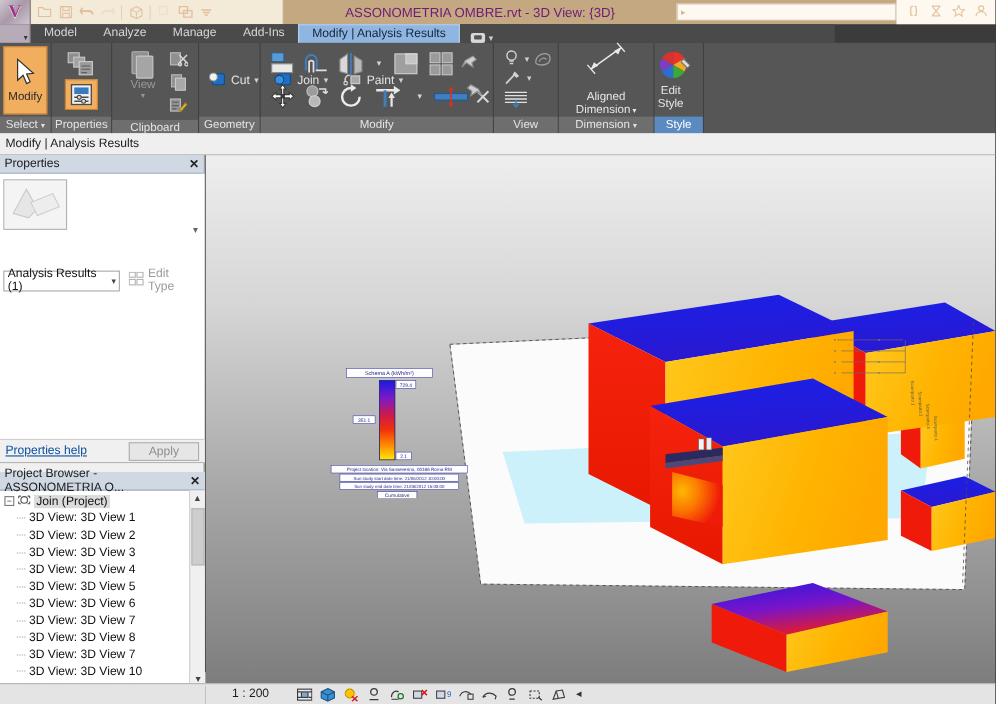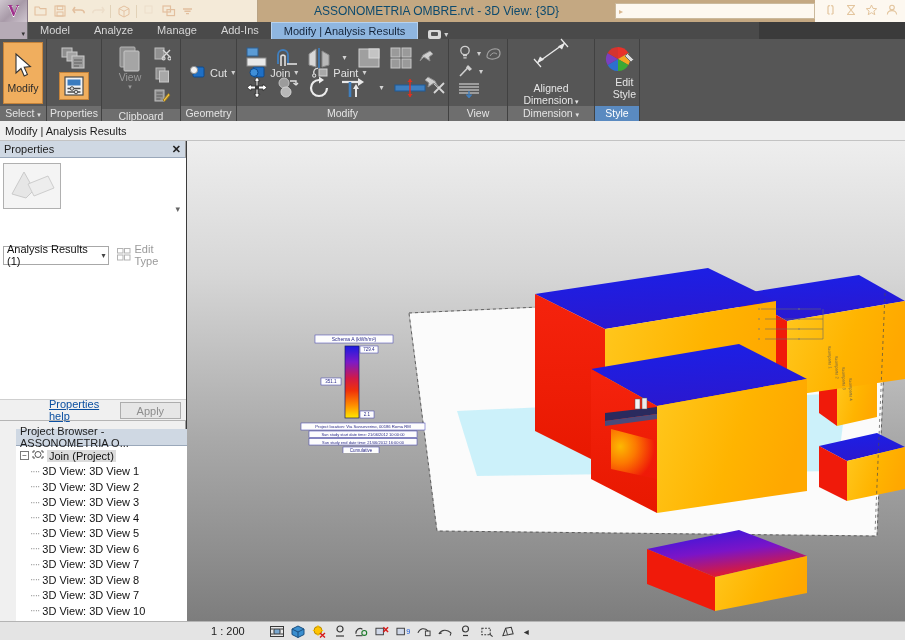--- a/index.html
+++ b/index.html
@@ -29,21 +29,21 @@
     padding:0 4px; gap:2px; flex:0 0 auto; width:230px;
     border-right:1px solid #b9a384;
   }
   .qat-ic {
     width:17px; height:17px; display:flex; align-items:center;
     justify-content:center; font-size:11px; color:#e0b894; opacity:.85;
   }
   .qat-ic.dim { color:#ecdcc8; }
   .qat-sep { width:1px; height:13px; background:#e2d2b8; margin:0 2px; }
   .title-text {
-    flex:1; text-align:center; font-size:12px; color:#0c4a6e;
+    flex:1; text-align:center; font-size:12px; color:#701a75;
     white-space:nowrap; overflow:hidden;
   }
   .title-right {
     display:flex; align-items:center; height:22px;
   }
   .infocenter {
     width:200px; height:16px; background:#fdf8f0; border:1px solid #cbb99c;
     margin-right:0; display:flex; align-items:center;
   }
   .ic-arrow { font-size:8px; color:#d9b68d; padding-left:3px; }
@@ -125,21 +125,21 @@
   .mod-ic.sm { width:19px; height:29px; }
 
   .view-col { display:flex; flex-direction:column; gap:1px; padding:2px 5px; }
   .view-row { display:flex; align-items:center; gap:3px; }
 
   .dim-btn { display:flex; flex-direction:column; align-items:center;
              justify-content:center; width:78px; height:62px; gap:14px;}
   .dim-lbl { font-size:10.5px; color:#e6e6e6; line-height:12px;
              text-align:center; }
 
-  .style-btn { display:flex; flex-direction:column; align-items:flex-end;
+  .style-btn { display:flex; flex-direction:column; align-items:flex-start;
                justify-content:center; width:44px; height:62px; gap:1px; }
 
   
   .optbar {
     position:absolute; left:0; top:121px; width:905px; height:20px;
     background:#efefef; border-bottom:1px solid #c3c3c3;
     font-size:11px; color:#1a1a1a; display:flex; align-items:center;
     padding-left:5px;
   }
 
@@ -178,27 +178,27 @@
   .combo-ar { font-size:8px; color:#444; }
   .edit-type {
     display:flex; align-items:center; gap:3px; font-size:11px; color:#9a9a9a;
     padding:2px 4px; border:1px solid transparent;
   }
   .prop-foot {
     position:absolute; left:0; bottom:0; width:186px; height:21px;
     display:flex; align-items:center; justify-content:space-between;
     padding:0 5px; background:#f0f0f0; border-top:1px solid #cfcfcf;
   }
-  .plink { font-size:11px; color:#0b4fa0; text-decoration:underline;margin-left:44px; }
+  .plink { font-size:11px; color:#0b4fa0; text-decoration:underline; }
   .apply-btn {
     width:64px; height:17px; background:#e6e6e6; border:1px solid #adadad;
     font-size:11px; color:#8d8d8d; text-align:center; line-height:16px;
   }
 
-  .browser { position:absolute; left:16px; top:288px; width:186px; height:211px;
+  .browser { position:absolute; left:0; top:288px; width:186px; height:211px;
              background:#fff; }
   .tree { position:absolute; left:0; top:17px; width:172px; height:178px;
           overflow:hidden; padding-top:2px; }
   .tnode { display:flex; align-items:center; gap:3px; font-size:11px;
            color:#111; height:15.5px; padding-left:4px; }
   .tnode .exp { width:9px; height:9px; border:1px solid #7a7a7a;
                 font-size:8px; line-height:7px; text-align:center;
                 color:#333; background:#fff; }
   .tnode .vicon { font-size:10px; color:#555; }
   .tnode .sel-lbl { background:#dcdcdc; padding:0 2px; }

